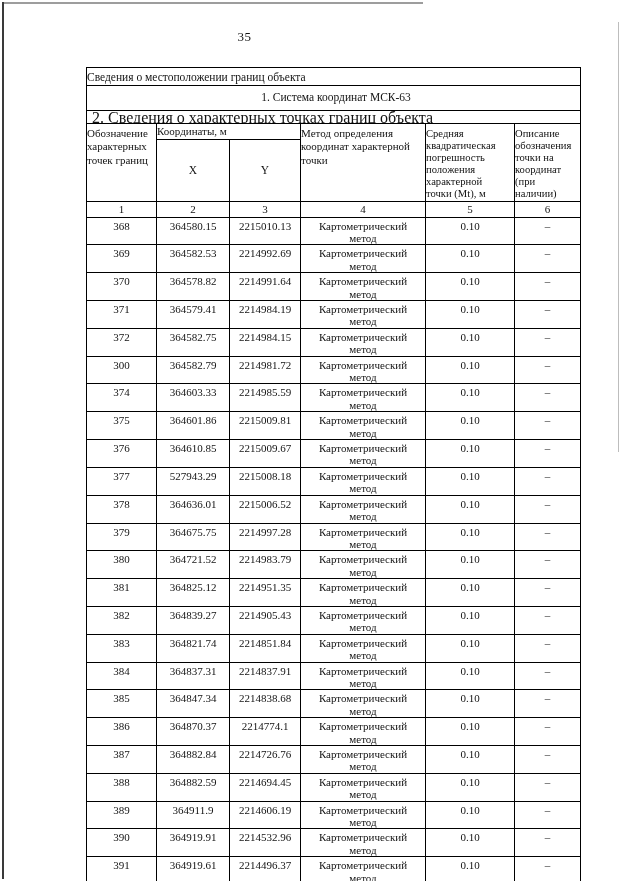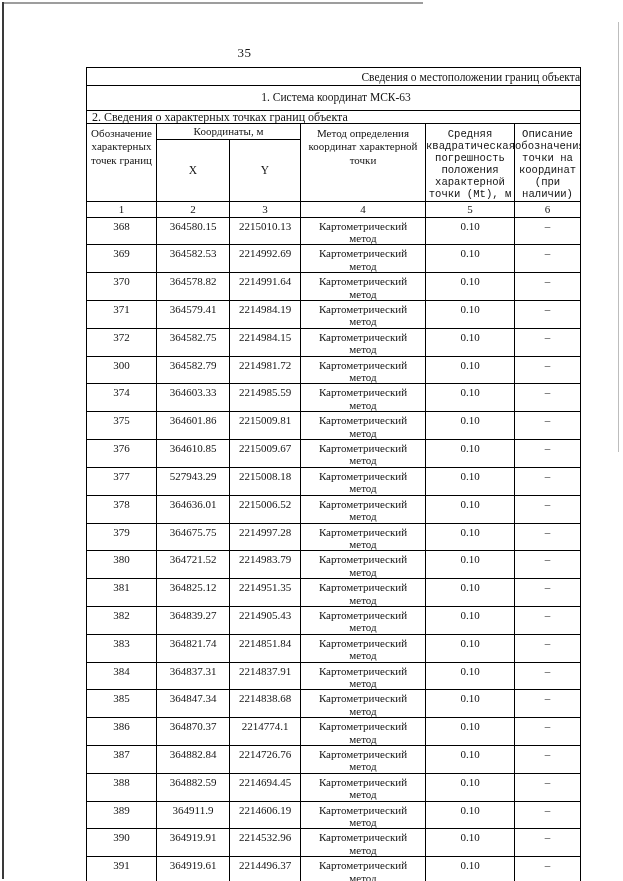--- a/index.html
+++ b/index.html
@@ -9,41 +9,41 @@
     position:relative;
     overflow:hidden;
     font-family:"Liberation Serif","DejaVu Serif",serif;
     color:#131313;
   }
   .scan-top   { position:absolute; left:2px;  top:2px;  width:421px; height:2px;  background:#9d9d9d; }
   .scan-left  { position:absolute; left:2px;  top:2px;  width:2px;   height:877px; background:#3a3a3a; }
   .scan-right { position:absolute; left:618px; top:22px; width:1px;  height:430px; background:#bdbdbd; }
 
   .page-number {
-    position:absolute; top:45px; left:0; width:489px;
+    position:absolute; top:29px; left:0; width:489px;
     text-align:center; font-size:13px; letter-spacing:0.5px;
   }
 
   table.main {
     position:absolute; left:86px; top:67px; width:494px;
     border-collapse:collapse; table-layout:fixed;
   }
   table.main td {
     border:1px solid #000;
     font-size:11px;
     overflow:hidden;
     white-space:pre-line;
   }
-  tr.title-row td { height:18px; text-align:right; vertical-align:middle; font-size:11.5px; }
+  tr.title-row td { height:18px; text-align:left; vertical-align:middle; font-size:11.5px; }
   tr.sec-row1 td  { height:25px; text-align:center; vertical-align:middle; padding:0 0 3px 5px; font-size:11.5px; }
-  tr.sec-row2 td  { height:13px; text-align:left; vertical-align:middle; padding-left:5px; font-size:12px; line-height:11px; }
-
-  tr.hdr-row td { vertical-align:top; text-align:center; padding-top:3px; line-height:13.4px; font-size:11px; }
+  tr.sec-row2 td  { height:13px; text-align:left; vertical-align:middle; padding-left:5px; font-size:16px; line-height:11px; }
+
+  tr.hdr-row td { vertical-align:top; padding-top:3px; line-height:13.4px; font-size:11px; }
   td.h-coords   { height:15px; vertical-align:middle !important; padding-top:0 !important; line-height:12px;margin-top:12px; }
-  td.h-mse, td.h-desc { font-size:10.6px !important; line-height:12.1px !important; padding-top:4px !important;font-family:Liberation Mono, monospace; }
+  td.h-mse, td.h-desc { font-size:10.6px !important; line-height:12.1px !important; padding-top:4px !important; }
   tr.xy-row td  { height:58px; text-align:center; vertical-align:middle; font-size:11.5px; }
   tr.nums-row td { height:16px; text-align:center; vertical-align:middle; line-height:13px; }
 
   tbody.data td { text-align:center; vertical-align:top; padding-top:2px; line-height:12.4px; }
   tbody.data tr { height:25px; }
 </style>
 </head>
 <body>
 
 <div class="scan-top"></div>

